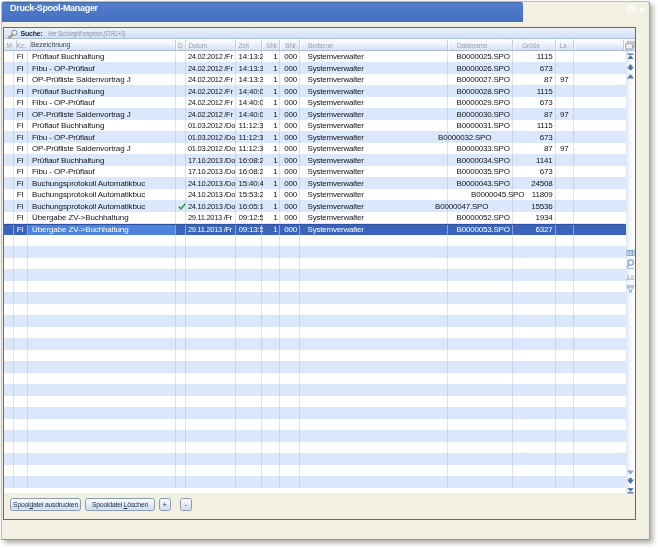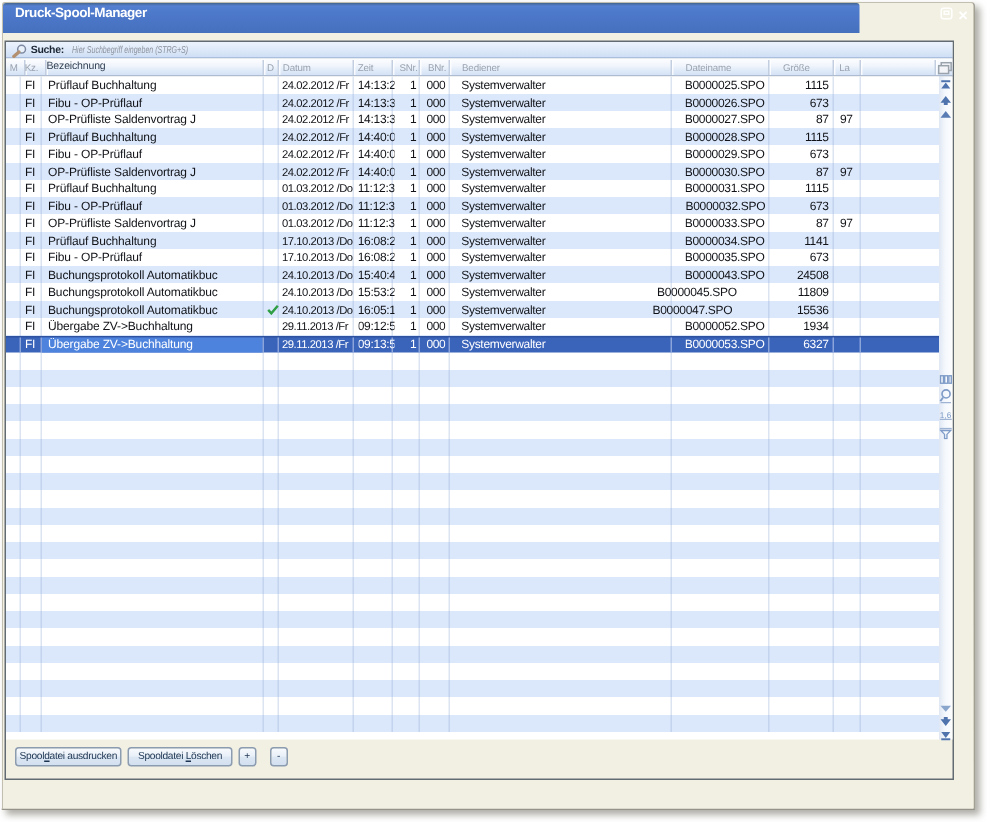--- a/index.html
+++ b/index.html
@@ -1,20 +1,20 @@
 <!DOCTYPE html>
 <html><head><meta charset="utf-8"><title>Druck-Spool-Manager</title>
 <style>
 * { margin:0; padding:0; box-sizing:border-box; }
 html,body { width:658px; height:548px; background:#ffffff; font-family:"Liberation Sans", sans-serif; overflow:hidden; }
 #stage { position:relative; width:658px; height:548px; }
 #win { position:absolute; left:1px; top:1px; width:649px; height:539px;
   background:#f2f0e3; border:1px solid; border-color:#c2bfb1 #a29f93 #96938a #c2bfb1; border-radius:3px 3px 0 0;
   box-shadow:3px 3px 5px rgba(110,108,95,0.55); }
-#titlebar { position:absolute; left:0; top:0; width:571px; height:20px;
+#titlebar { position:absolute; left:0; top:0; width:521px; height:20px;
   background:linear-gradient(180deg,#44658f 0%,#5580d2 10%,#4e7acc 28%,#4a75c5 65%,#4470bd 100%);
   border-radius:2px 2px 0 0; }
 #titletext { position:absolute; left:8px; top:1px; font-size:9px; font-weight:bold; color:#ffffff; letter-spacing:-0.3px; }
 #restorebtn { position:absolute; left:625px; top:3px; width:8px; height:8px; border:1.3px solid #ffffff; border-radius:2px; opacity:0.95; }
 #restorebtn b { position:absolute; left:1.2px; top:0.8px; width:3.6px; height:3.4px; border:1px solid #fff; display:block; }
 #closebtn { position:absolute; left:635px; top:2px; width:10px; height:12px; color:#ffffff; font-size:8.5px; font-weight:bold; text-align:center; line-height:12px; }
 #panel { position:absolute; left:1px; top:25px; width:633px; height:493px; border:1px solid #626b72; background:#f2f0e3; }
 
 #search { position:absolute; left:0; top:0; width:631px; height:11px;
   background:linear-gradient(180deg,#ecf3fd 0%,#dde9f9 55%,#cfdff5 100%); border-bottom:1px solid #aabfde; }
@@ -190,21 +190,21 @@
             <span class="c" style="left:508px;width:40.5px;text-align:right">1115</span>
           </div>
 <div class="row" style="top:80.5px">
             <span class="c" style="left:9px;width:14px;text-align:center">FI</span>
             <span class="c" style="left:28px;width:143px;letter-spacing:-0.1px">Fibu - OP-Prüflauf</span>
             <span class="c" style="left:184px;width:53px;font-size:7.5px;letter-spacing:-0.3px">01.03.2012 /Do</span>
             <span class="c" style="left:234.5px;width:24px">11:12:32</span>
             <span class="c" style="left:257px;width:16.5px;text-align:right">1</span>
             <span class="c" style="left:275px;width:18px;text-align:right">000</span>
             <span class="c" style="left:303.5px;width:135px">Systemverwalter</span>
-            <span class="c" style="left:453px;width:60px">B0000032.SPO</span>
+            <span class="c" style="left:434px;width:60px">B0000032.SPO</span>
             <span class="c" style="left:508px;width:40.5px;text-align:right">673</span>
           </div>
 <div class="row" style="top:92.0px">
             <span class="c" style="left:9px;width:14px;text-align:center">FI</span>
             <span class="c" style="left:28px;width:143px;letter-spacing:-0.1px">OP-Prüfliste Saldenvortrag J</span>
             <span class="c" style="left:184px;width:53px;font-size:7.5px;letter-spacing:-0.3px">01.03.2012 /Do</span>
             <span class="c" style="left:234.5px;width:24px">11:12:36</span>
             <span class="c" style="left:257px;width:16.5px;text-align:right">1</span>
             <span class="c" style="left:275px;width:18px;text-align:right">000</span>
             <span class="c" style="left:303.5px;width:135px">Systemverwalter</span>
@@ -246,21 +246,21 @@
             <span class="c" style="left:508px;width:40.5px;text-align:right">24508</span>
           </div>
 <div class="row" style="top:138.0px">
             <span class="c" style="left:9px;width:14px;text-align:center">FI</span>
             <span class="c" style="left:28px;width:143px;letter-spacing:-0.1px">Buchungsprotokoll Automatikbuc</span>
             <span class="c" style="left:184px;width:53px;font-size:7.5px;letter-spacing:-0.3px">24.10.2013 /Do</span>
             <span class="c" style="left:234.5px;width:24px">15:53:22</span>
             <span class="c" style="left:257px;width:16.5px;text-align:right">1</span>
             <span class="c" style="left:275px;width:18px;text-align:right">000</span>
             <span class="c" style="left:303.5px;width:135px">Systemverwalter</span>
-            <span class="c" style="left:434px;width:60px">B0000045.SPO</span>
+            <span class="c" style="left:467px;width:60px">B0000045.SPO</span>
             <span class="c" style="left:508px;width:40.5px;text-align:right">11809</span>
           </div>
 <div class="row" style="top:149.5px">
             <span class="c" style="left:9px;width:14px;text-align:center">FI</span>
             <span class="c" style="left:28px;width:143px;letter-spacing:-0.1px">Buchungsprotokoll Automatikbuc</span>
             <svg class="chk" width="8" height="7" viewBox="0 0 8 7">
               <path d="M0.8 3.6 L2.9 5.9 L7.2 0.8" fill="none" stroke="#2f9e44" stroke-width="1.6"></path>
             </svg>
             <span class="c" style="left:184px;width:53px;font-size:7.5px;letter-spacing:-0.3px">24.10.2013 /Do</span>
             <span class="c" style="left:234.5px;width:24px">16:05:15</span>

